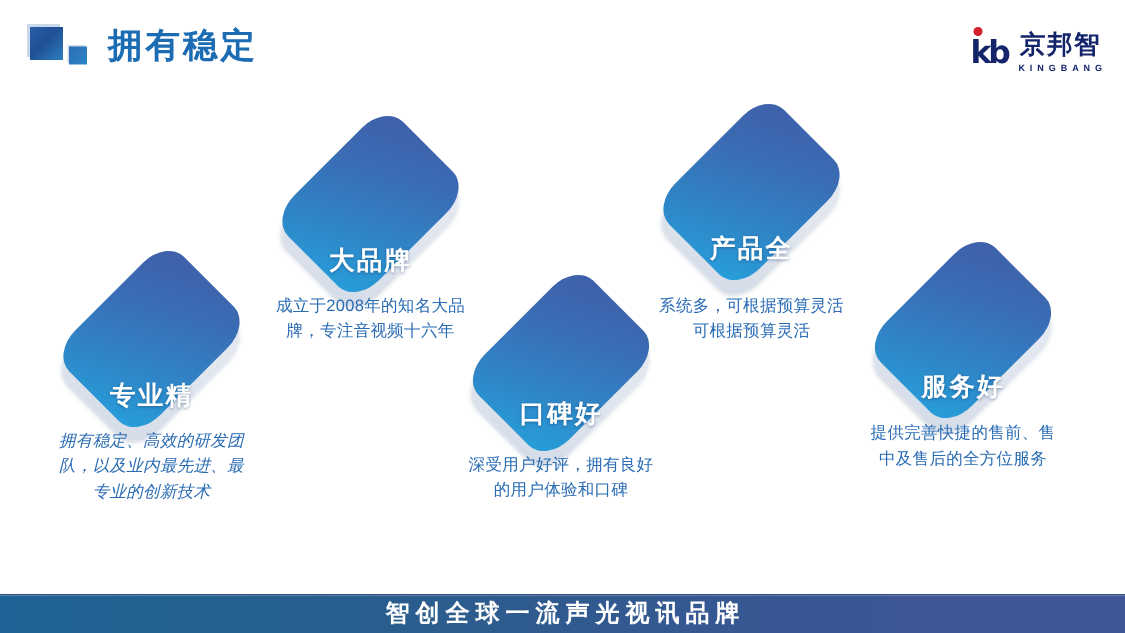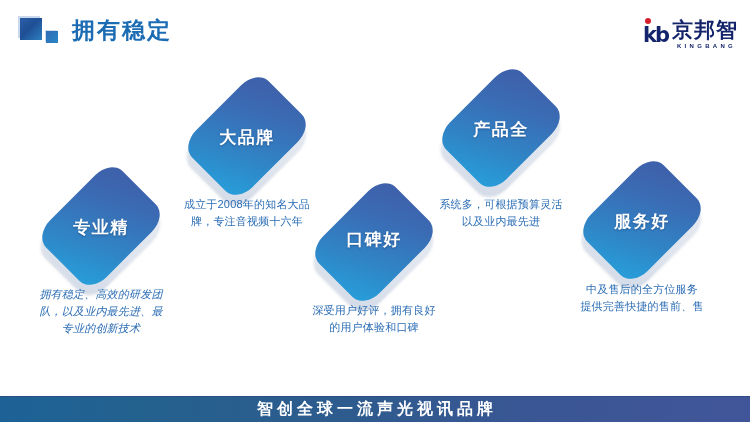--- a/index.html
+++ b/index.html
@@ -70,21 +70,21 @@
     border-radius: 50%;
     background: #d4202c;
   }
   #logo-cn-wrap {
     margin-left: 4px;
     display: flex;
     flex-direction: column;
     align-items: center;
   }
   #logo-cn {
-    font-size: 21px;
+    font-size: 17px;
     font-weight: bold;
     color: #14246b;
     line-height: 26px;
     letter-spacing: 1px;
   }
   #logo-en {
     font-size: 6px;
     font-weight: bold;
     color: #14246b;
     letter-spacing: 3.3px;
@@ -121,20 +121,21 @@
     position: absolute;
     left: 0;
     width: 100%;
     text-align: center;
     color: #ffffff;
     font-size: 17px;
     font-weight: bold;
     letter-spacing: 1.5px;
     text-shadow: 0 1px 2px rgba(20,50,95,0.45);
     white-space: nowrap;
+    margin-top: 36px;
   }
 
   .caption {
     position: absolute;
     color: #2a6cb4;
     font-size: 11px;
     line-height: 17px;
     text-align: center;
     letter-spacing: 0.2px;
   }
@@ -214,30 +215,30 @@
 
 <div class="node" style="left:447px; top:74px; width:108px; height:108px;">
   <div class="dia-wrap" style="width:108px; height:108px;">
     <div class="dia-shadow"></div>
     <div class="dia"></div>
   </div>
   <div class="dia-label" style="top:44px;">产品全</div>
 </div>
 <div class="caption" style="left:418px; top:196px; width:166px;">
   <div>系统多，可根据预算灵活</div>
-  <div>以及业内最先进</div>
+  <div>可根据预算灵活</div>
 </div>
 
 <div class="node" style="left:588px; top:166px; width:108px; height:108px;">
   <div class="dia-wrap" style="width:108px; height:108px;">
     <div class="dia-shadow"></div>
     <div class="dia"></div>
   </div>
   <div class="dia-label" style="top:44px;">服务好</div>
 </div>
 <div class="caption" style="left:559px; top:281px; width:166px;">
+  <div>提供完善快捷的售前、售</div>
   <div>中及售后的全方位服务</div>
-  <div>提供完善快捷的售前、售</div>
 </div>
 
 <div id="footer">
   <div id="footer-text">智创全球一流声光视讯品牌</div>
 </div>
 
 </body></html>

